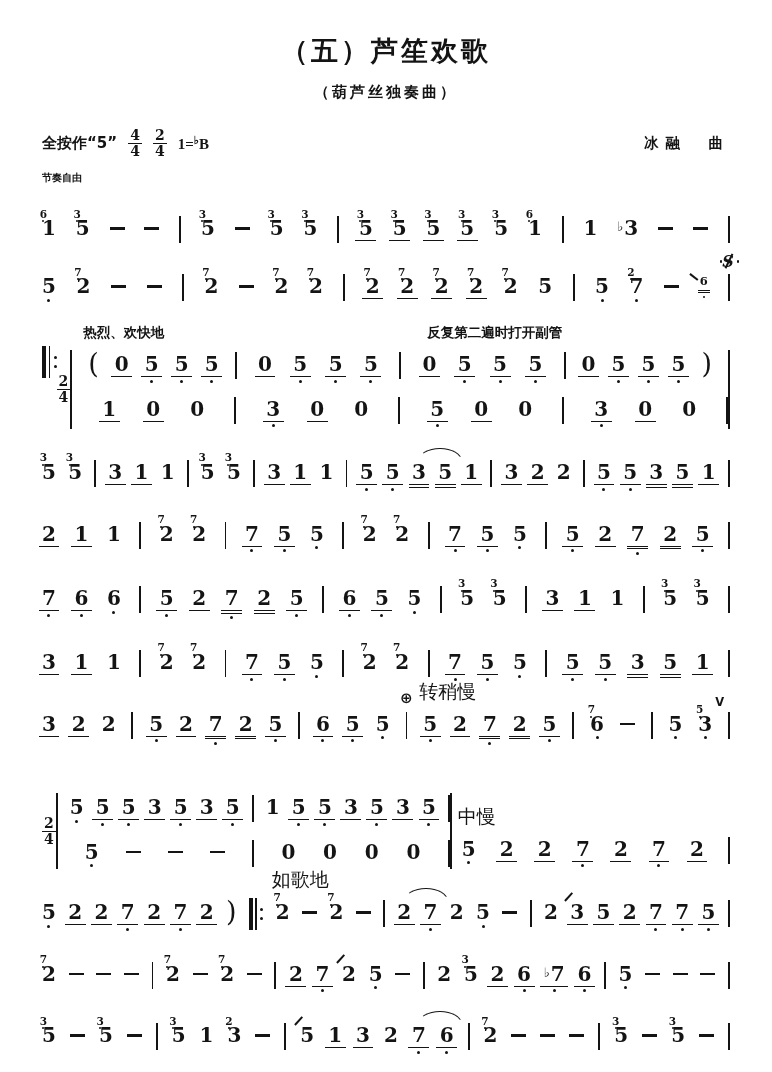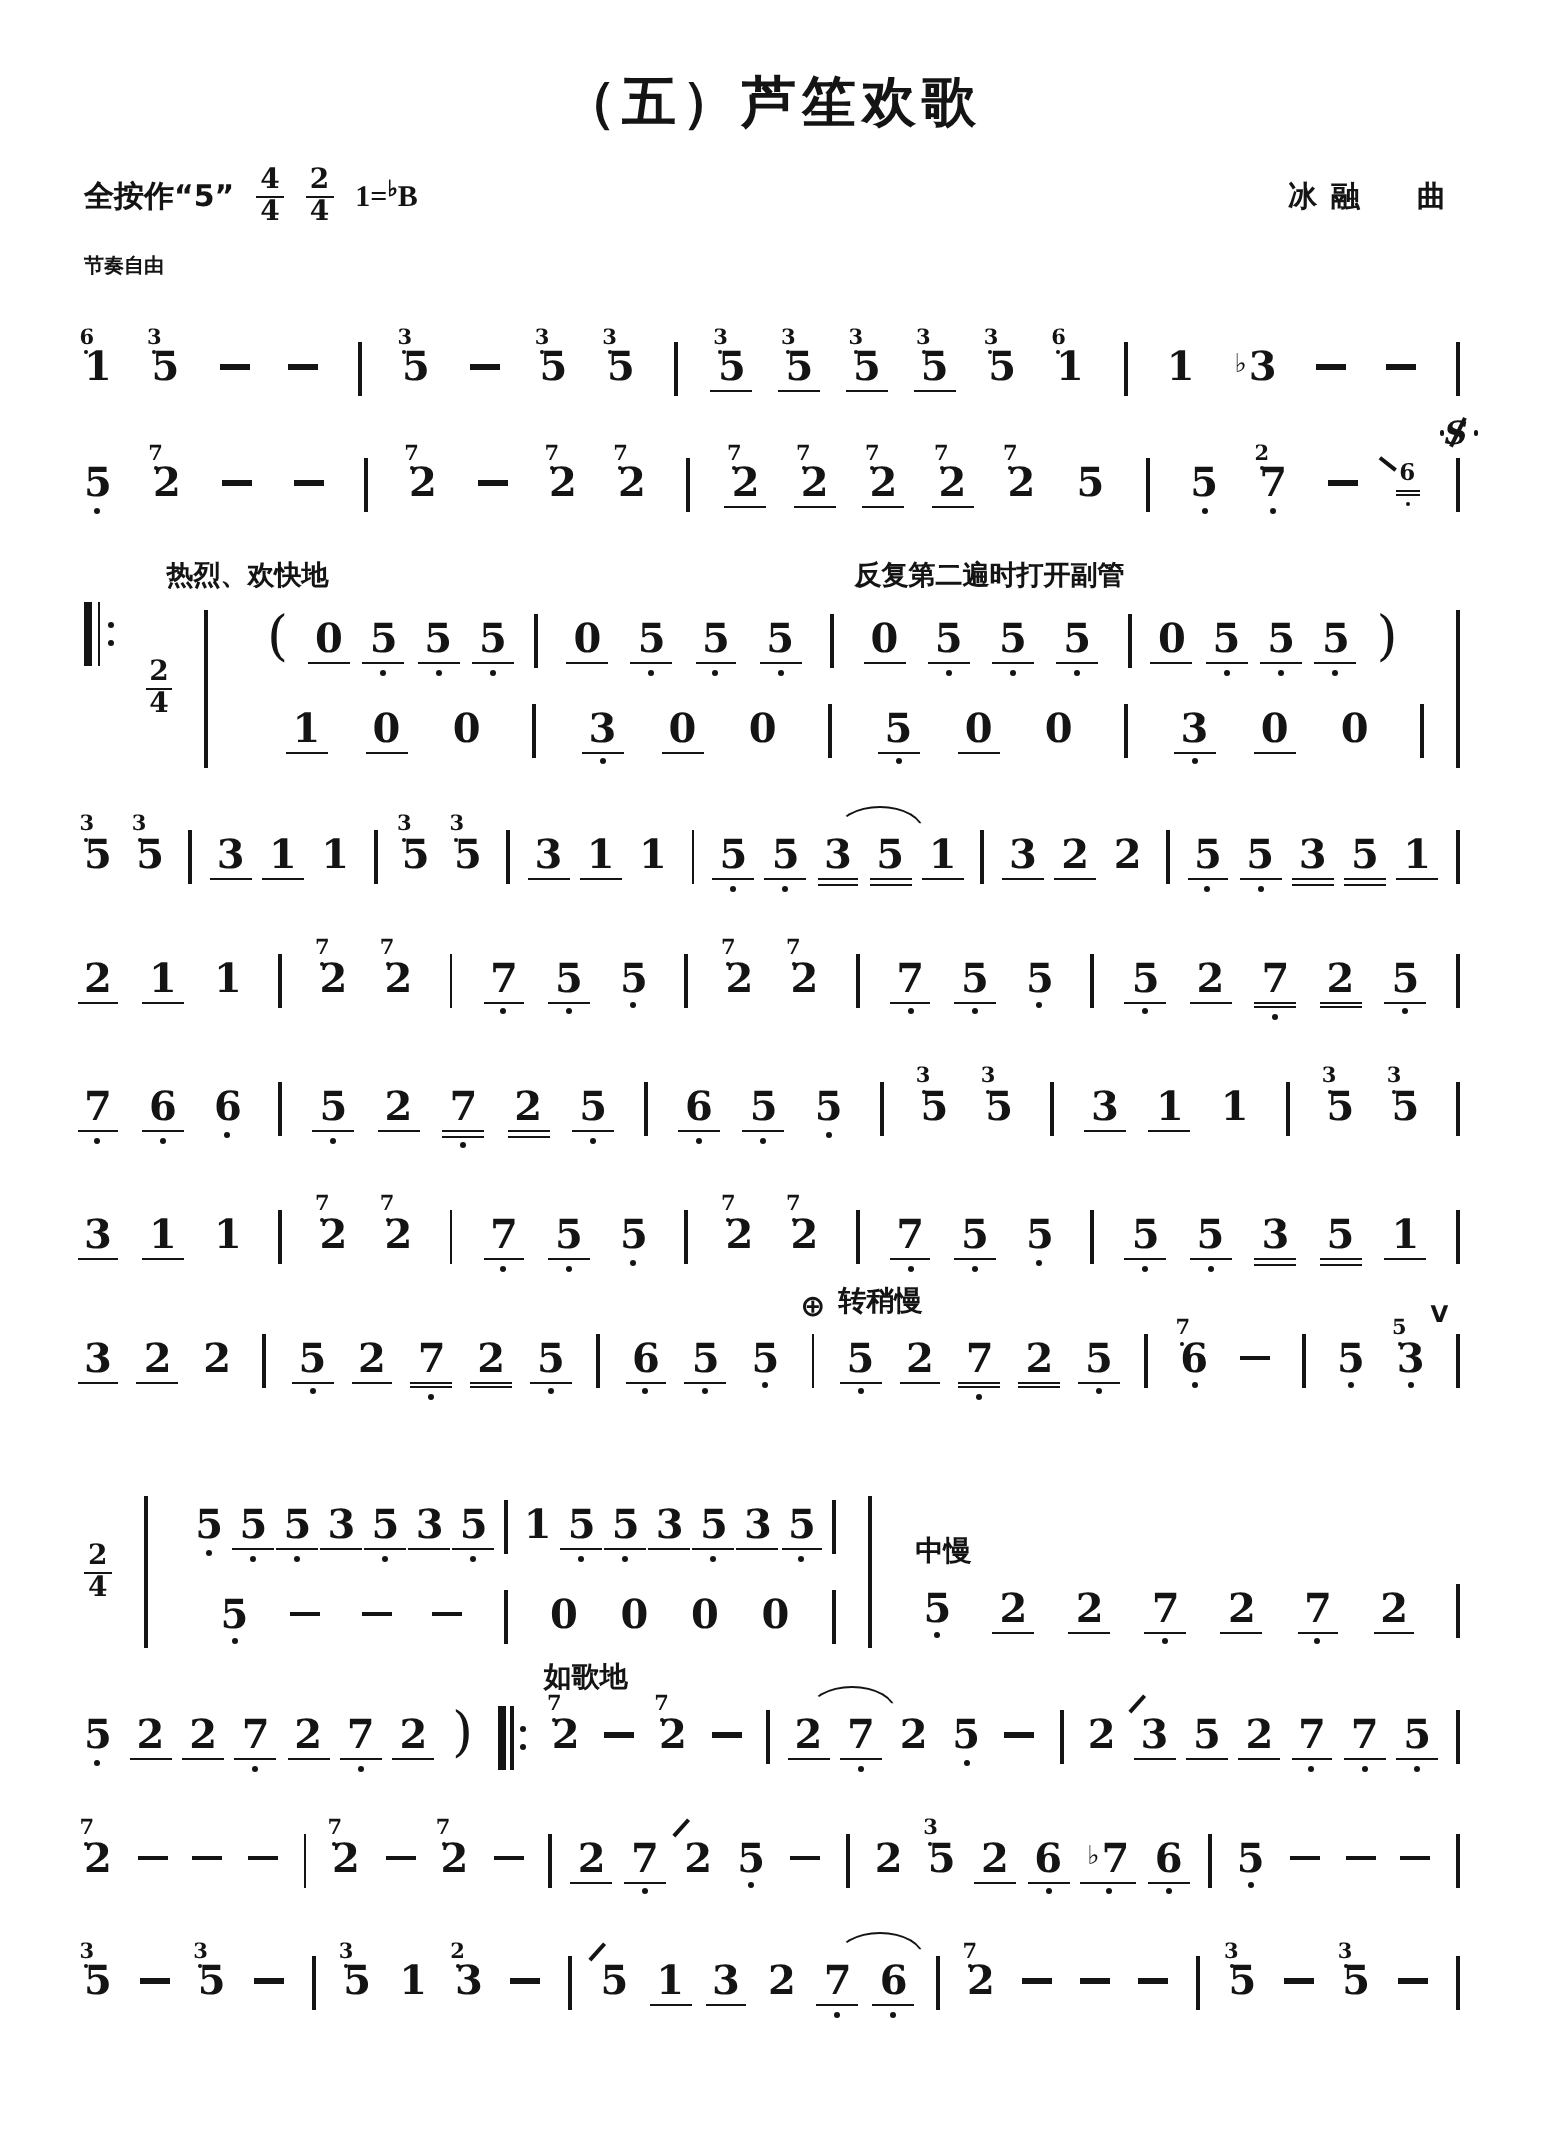--- a/index.html
+++ b/index.html
@@ -38,21 +38,21 @@
          display:flex;flex-direction:column;align-items:center;line-height:1;}
   .gnum{font-size:10.5px;font-weight:700;font-family:"DejaVu Serif","Liberation Serif",serif;}
   .gdot{width:2px;height:2px;border-radius:50%;background:#141414;margin-top:1.2px;}
   .slide{position:absolute;bottom:calc(100% + 4px);left:-7px;width:11px;height:1.7px;
          background:#141414;transform:rotate(-48deg);}
   .arc{position:absolute;bottom:calc(100% + 1px);left:45%;width:42px;height:11px;
        border:1.8px solid transparent;border-top-color:#141414;
        border-radius:50% 50% 0 0 / 100% 100% 0 0;}
   .breath{position:absolute;bottom:calc(100% + 5px);left:calc(100% + 3px);
           font-size:11.5px;font-weight:700;}
-  .ann{position:absolute;bottom:calc(100% + 9px);left:-4px;font-size:14px;font-weight:700;
+  .ann{position:absolute;bottom:calc(100% + 9px);left:-4px;font-size:19px;font-weight:400;
        white-space:nowrap;}
   .coda{position:absolute;bottom:calc(100% + 6px);left:50%;transform:translateX(-50%);
         font-size:15px;font-weight:700;line-height:1;}
   .segno{position:absolute;bottom:calc(100% + 4px);left:-6px;width:14px;height:18px;}
   .sgs{font-family:"DejaVu Serif","Liberation Serif",serif;font-style:italic;font-weight:700;
        font-size:16px;line-height:18px;}
   .sgslash{position:absolute;left:6px;top:1px;width:1.5px;height:16px;background:#141414;
            transform:rotate(26deg);}
   .sgd{position:absolute;width:2.2px;height:2.2px;border-radius:50%;background:#141414;top:8px;}
   .sgd.d1{left:-2px;} .sgd.d2{right:-3px;}
@@ -61,33 +61,34 @@
   .small .ldot{width:2.2px;height:2.2px;}
   .wslash{position:absolute;bottom:calc(100% - 1px);right:calc(100% + 1px);width:10px;height:1.6px;
           background:#141414;transform:rotate(38deg);}
   
   .rep{display:inline-flex;gap:2.5px;height:32px;flex-direction:row;align-items:stretch;margin-top:-4px;}
   .rep .thick{width:4px;background:#141414;}
   .rep .thin{width:1.6px;background:#141414;}
   .rep .rdots{display:flex;flex-direction:column;justify-content:center;gap:6px;margin-left:1px;}
   .rep .rdots i{width:3px;height:3px;border-radius:50%;background:#141414;}
   
-  .system{display:flex;align-items:stretch;gap:16px;position:relative;}
+  .system{display:flex;align-items:stretch;gap:0;position:relative;}
   .system .smeter{align-self:center;}
   .sysbar{width:1.8px;background:#141414;align-self:stretch;}
   .voices{flex:1;display:flex;flex-direction:column;gap:16px;padding:4px 0 2px;}
   .tempo{position:absolute;bottom:100%;margin-bottom:8px;font-size:13.5px;font-weight:700;white-space:nowrap;}
   .tempo-left{left:6%;} .tempo-right{left:56%;}
   .tail{width:39%;align-self:flex-end;padding-bottom:2px;margin-left:10px;}
 </style>
 </head>
 <body>
 
 <div class="page">
   <div class="title">（五）芦笙欢歌</div>
+  <div class="subtitle">（葫芦丝独奏曲）</div>
 
   <div class="meta-row">
     <div class="meta-left">
       <span>全按作“5”</span>
       <span class="meter">
           <span class="mnum">4</span>
           <span>4</span>
         </span>
       <span class="meter">
           <span class="mnum">2</span>

